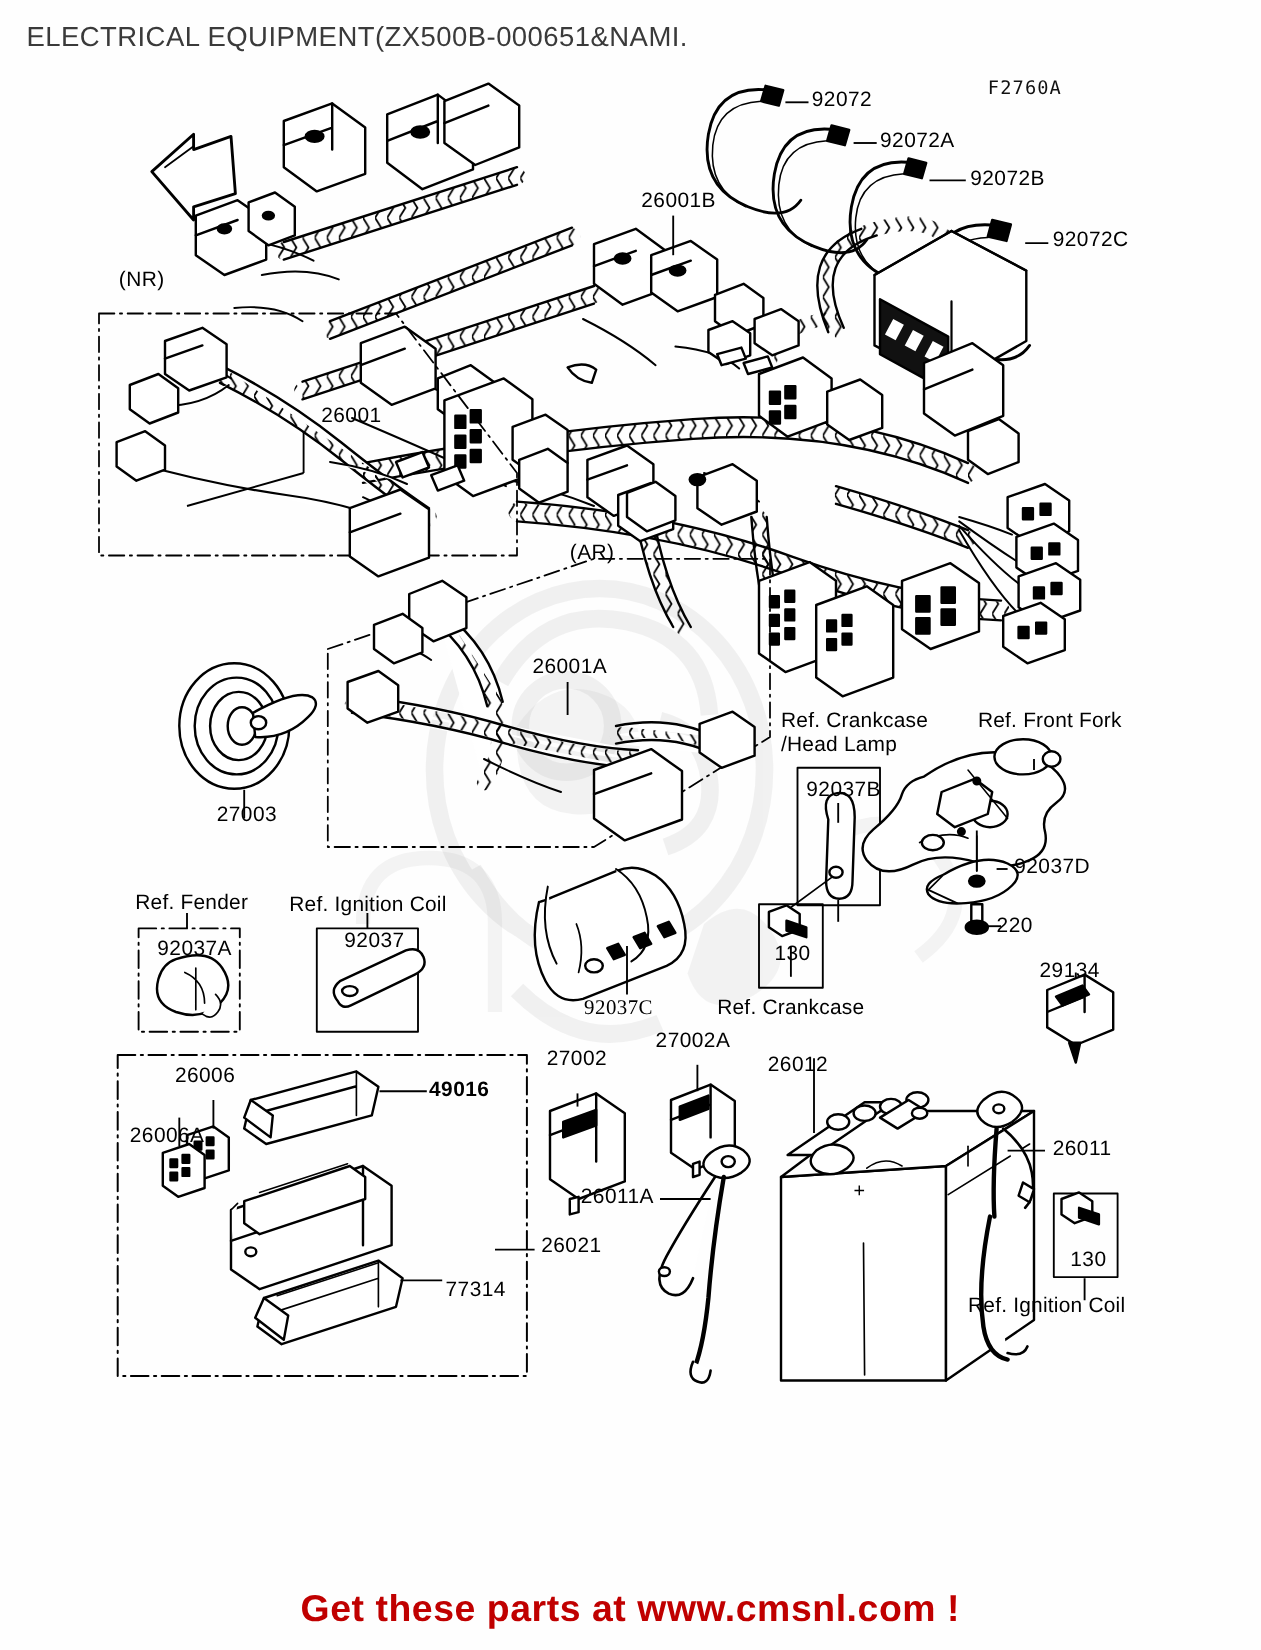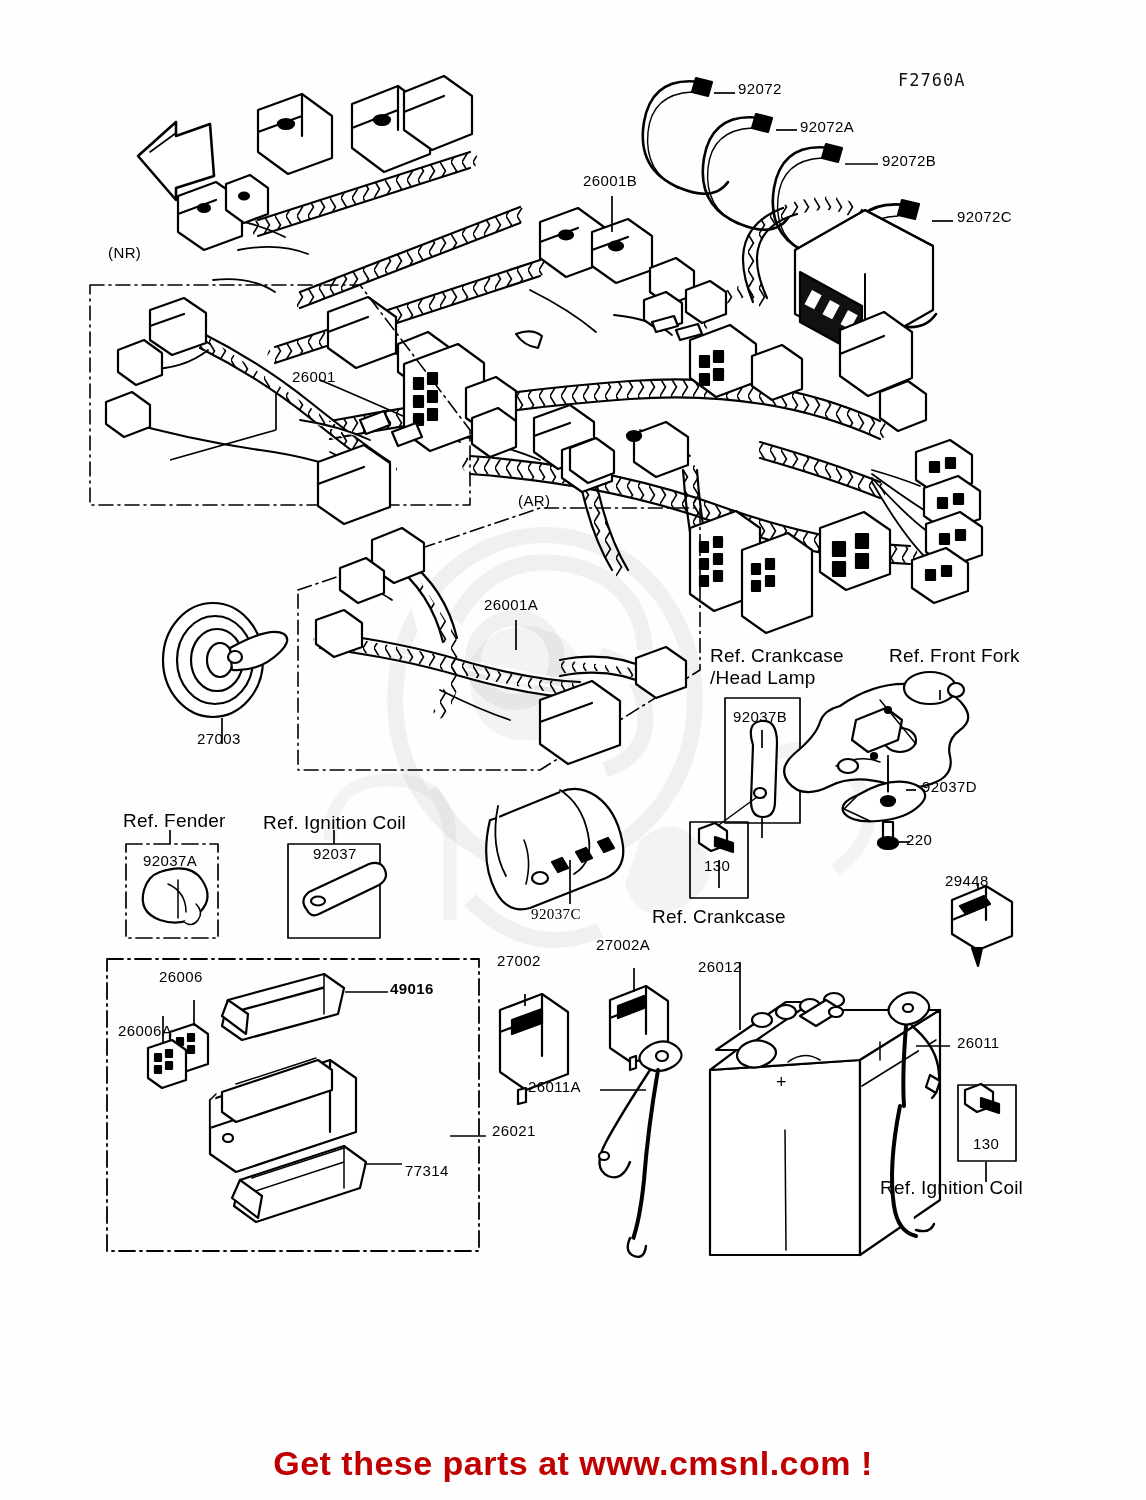--- a/index.html
+++ b/index.html
@@ -20,21 +20,21 @@
     font-size:17px;color:#111;letter-spacing:1px;
     font-family:"DejaVu Sans Mono", monospace;
   }
   .footer{
     position:absolute;left:0;right:0;top:1444px;text-align:center;
     color:#c00000;font-size:34px;font-weight:bold;letter-spacing:.5px;
     font-family:"Liberation Sans", sans-serif;
   }
   
   .lbl{
-    position:absolute;font-size:15px;color:#000;white-space:nowrap;
+    position:absolute;font-size:19px;color:#000;white-space:nowrap;
     font-family:"Liberation Sans", sans-serif;letter-spacing:.4px;
   }
   .ref{
     position:absolute;font-size:19px;color:#000;white-space:nowrap;
     font-family:"Liberation Sans", sans-serif;letter-spacing:.2px;
   }
   .ref2{line-height:1.15;}
   
   #wm{position:absolute;inset:0;pointer-events:none;}
   .wm-text{
@@ -43,20 +43,21 @@
     color:#e9e9e9;font-family:"Liberation Sans", sans-serif;white-space:nowrap;
   }
   svg{display:block;}
   .art{position:absolute;left:0;top:0;}
 </style>
 </head>
 <body>
 
 <div id="page">
 
+  <div class="title">ELECTRICAL EQUIPMENT(ZX500B-000651&amp;NAMI.</div>
   <div class="diagcode">F2760A</div>
 
   <div id="wm">
     <svg class="art" width="1146" height="1500" viewBox="0 0 1146 1500" aria-hidden="true">
       <g opacity="0.13" fill="none" stroke="#9a9a9a" stroke-width="16">
         <ellipse cx="545" cy="700" rx="150" ry="165"></ellipse>
         <path d="M455 620 q40 -70 115 -55 q70 15 75 85"></path>
         <path d="M430 790 q50 90 135 80"></path>
         <circle cx="515" cy="660" r="42"></circle>
         <path d="M600 655 q40 10 45 55 q5 45 -40 60"></path>
@@ -571,21 +572,21 @@
   <div class="lbl" style="left:197px;top:730px;">27003</div>
 
   <div class="lbl" style="left:733px;top:708px;">92037B</div>
   <div class="lbl" style="left:922px;top:778px;">92037D</div>
   <div class="lbl" style="left:906px;top:831px;">220</div>
   <div class="lbl" style="left:704px;top:857px;">130</div>
 
   <div class="lbl" style="left:143px;top:852px;">92037A</div>
   <div class="lbl" style="left:313px;top:845px;">92037</div>
   <div class="lbl" style="left:531px;top:906px;font-family:Liberation Serif, serif;">92037C</div>
-  <div class="lbl" style="left:945px;top:872px;">29448</div>
+  <div class="lbl" style="left:945px;top:872px;">29134</div>
 
   <div class="lbl" style="left:159px;top:968px;">26006</div>
   <div class="lbl" style="left:118px;top:1022px;">26006A</div>
   <div class="lbl" style="left:390px;top:980px;font-weight:bold;">49016</div>
   <div class="lbl" style="left:405px;top:1162px;">77314</div>
   <div class="lbl" style="left:492px;top:1122px;">26021</div>
 
   <div class="lbl" style="left:497px;top:952px;">27002</div>
   <div class="lbl" style="left:596px;top:936px;">27002A</div>
   <div class="lbl" style="left:698px;top:958px;text-align:right;">26012</div>

